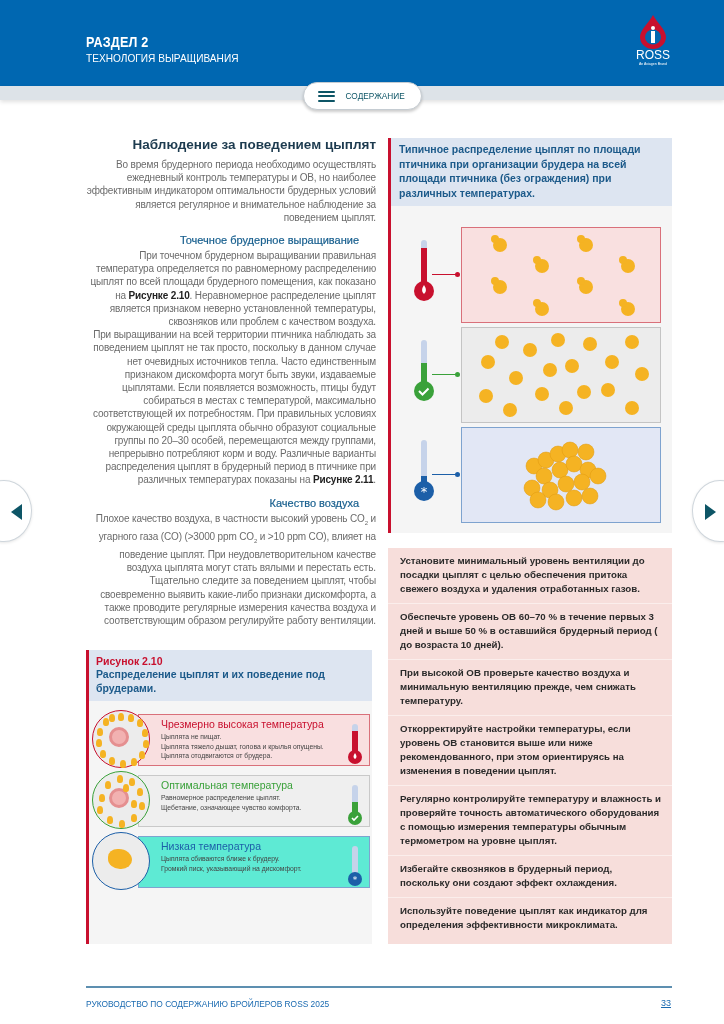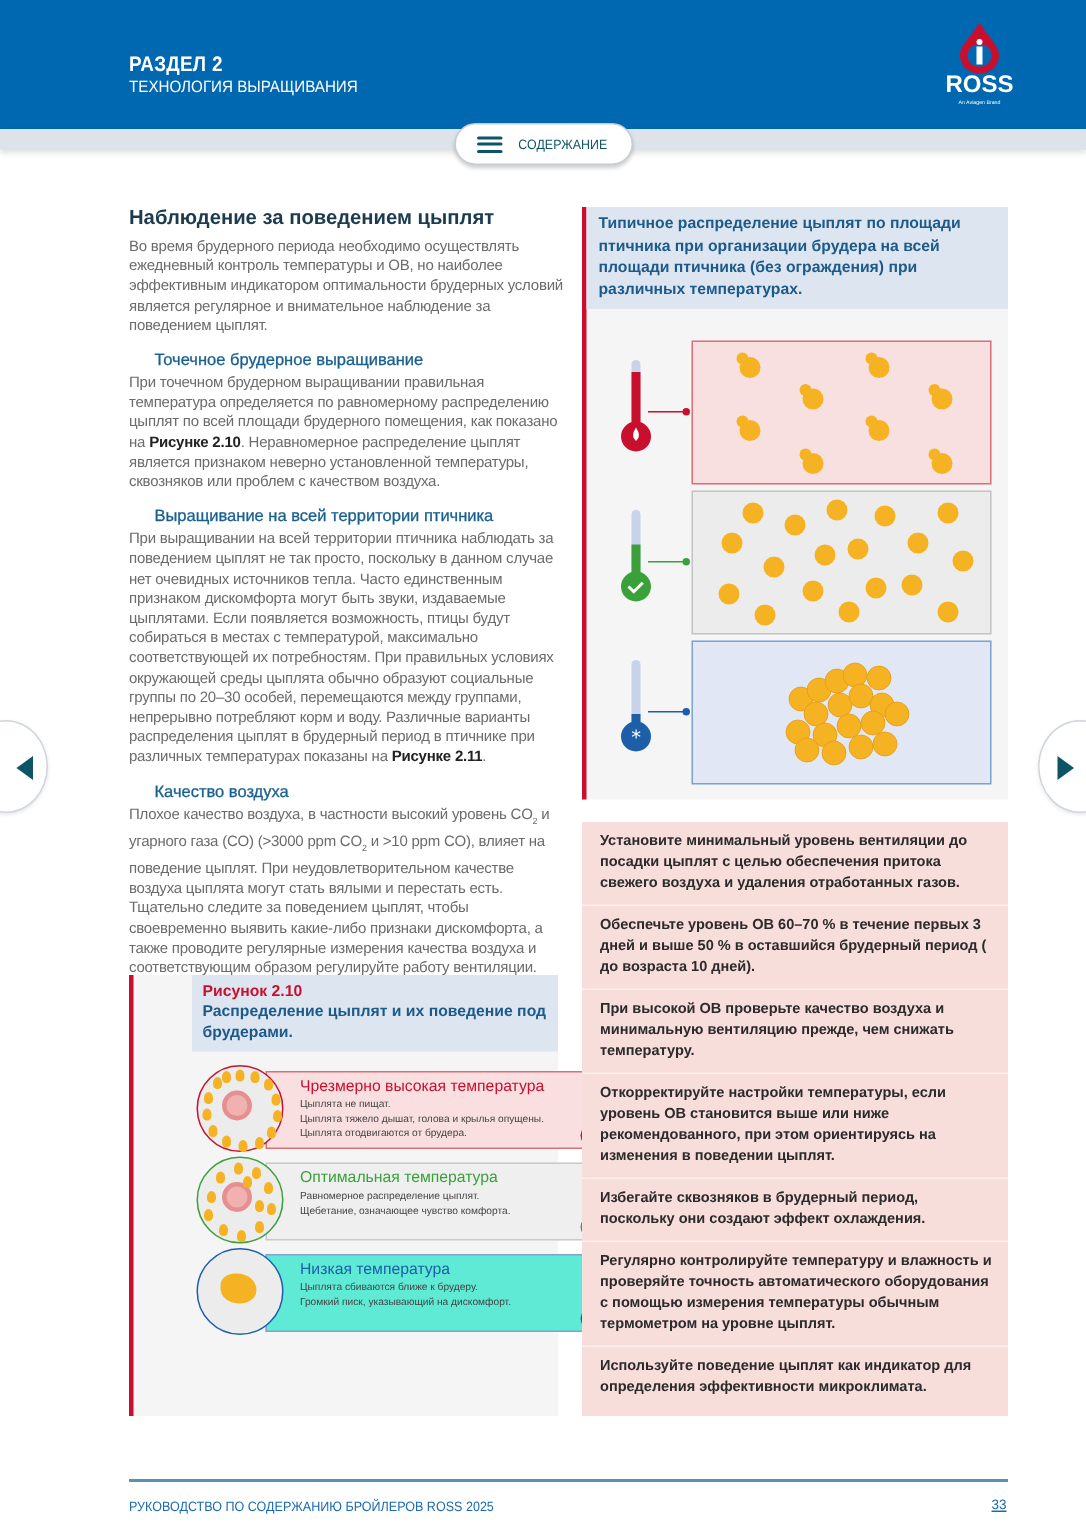--- a/index.html
+++ b/index.html
@@ -3,42 +3,42 @@
 <meta charset="utf-8">
 <style>
   * { box-sizing: border-box; margin: 0; padding: 0; }
   body { width: 724px; height: 1024px; background: #ffffff; font-family: "Liberation Sans", sans-serif; position: relative; overflow: hidden; color: #555; }
   .header { position: absolute; left: 0; top: 0; width: 724px; height: 86px; background: #0067b1; }
   .header .section { position: absolute; left: 86px; top: 34px; color: #fff; font-family: "Liberation Sans", sans-serif; }
   .header .section .num { font-size: 14px; font-weight: bold; letter-spacing: 0.2px; transform: scaleX(0.9); transform-origin: left; display:block; }
   .header .section .sub { font-size: 11px; transform: scaleX(0.92); transform-origin: left; display:block; margin-top: 2px; }
   .logo { position: absolute; left: 630px; top: 14px; width: 46px; height: 62px; text-align: center; }
   .logo svg { display:block; margin: 0 auto; }
-  .logo .ross { color:#fff; font-weight:bold; font-size: 16px; display:block; margin-top: -2px; }
+  .logo .ross { color:#fff; font-weight:normal; font-size: 12px; display:block; margin-top: -2px; }
   .logo .brand { color:#fff; font-size: 3.5px; display:block; }
   .subbar { position: absolute; left: 0; top: 86px; width: 724px; height: 14px; background: #dde3e8; box-shadow: 0 2px 4px rgba(0,0,0,0.12); }
   .toc-btn { position: absolute; left: 303px; top: 82px; width: 119px; height: 28px; border-radius: 14px; background: #fff; border: 1px solid #c5ccd2; box-shadow: 0 2px 3px rgba(0,0,0,0.2); display:flex; align-items:center; justify-content:center; gap: 8px; }
   .toc-btn .lines { width: 17px; height: 11px; display:flex; flex-direction:column; justify-content:space-between; }
   .toc-btn .lines i { display:block; height:2px; background:#0d5566; border-radius:1px; }
   .toc-btn .lbl { font-size: 9px; color: #0d5566; transform: scaleX(0.92); }
   .nav-arrow { position: absolute; top: 480px; width: 56px; height: 62px; border-radius: 50%; background: #fff; border: 1px solid #cfd6dc; box-shadow: 0 1px 3px rgba(0,0,0,0.1); }
   .nav-arrow.left { left: -24px; }
   .nav-arrow.right { left: 692px; }
   .nav-arrow .tri { position:absolute; top: 23px; width:0; height:0; border-top: 8px solid transparent; border-bottom: 8px solid transparent; }
   .nav-arrow.left .tri { left: 34px; border-right: 11px solid #0d5566; }
   .nav-arrow.right .tri { left: 12px; border-left: 11px solid #0d5566; }
 
-  .col-left { position: absolute; left: 86px; top: 137px; width: 290px; }
+  .col-left { position: absolute; left: 86px; top: 137px; width: 290px; text-align: right; }
   h1.title { font-size: 13.5px; font-weight: bold; color: #1d3b4f; margin-bottom: 6px; }
   .para { font-size: 10px; line-height: 13.2px; color: #6b6b6b; letter-spacing: -0.15px; }
   .para b { color: #222; }
   h2.sub { font-size: 11px; color: #19608f; font-weight: normal; margin: 10px 17px 3px; -webkit-text-stroke: 0.2px #19608f; }
   .co2 sub { font-size: 6px; }
 
-  .fig210 { position: absolute; left: 86px; top: 650px; width: 286px; height: 294px; background: #f5f5f5; border-left: 3px solid #c8102e; padding-left: 39px; }
+  .fig210 { position: absolute; left: 86px; top: 650px; width: 286px; height: 294px; background: #f5f5f5; border-left: 3px solid #c8102e; }
   .fig-head { background: #dde5f1; padding: 5px 7px 6px; }
   .fig-num { font-size: 10.5px; font-weight: bold; color: #c8102e; }
   .fig-cap { font-size: 10.5px; font-weight: bold; color: #1c5a8a; line-height: 14px; }
   .rows210 { padding: 9px 6px 0 3px; }
   .row210 { position: relative; height: 56px; margin-bottom: 5px; }
   .row210 .circ { position: absolute; left: 0; top: 0; width: 58px; height: 58px; border-radius: 50%; background: #ececec; border: 1.5px solid; z-index: 2; }
   .row210 .box { position: absolute; left: 46px; top: 4px; width: 232px; height: 52px; border: 1px solid; padding: 3px 0 0 22px; }
   .row210 .box .t { font-size: 10.5px; font-weight: normal; margin-bottom: 2px; }
   .row210 .box .d { font-size: 6.8px; color: #444; line-height: 9.5px; }
   .row210 .therm { position: absolute; right: 6px; top: 8px; }
@@ -99,21 +99,20 @@
     <span class="tri"></span>
   </div>
 
 <div class="col-left">
   <h1 class="title">Наблюдение за поведением цыплят</h1>
   <p class="para">Во время брудерного периода необходимо осуществлять ежедневный контроль температуры и ОВ, но наиболее эффективным индикатором оптимальности брудерных условий является регулярное и внимательное наблюдение за поведением цыплят.</p>
 
   <h2 class="sub">Точечное брудерное выращивание</h2>
   <p class="para"><span>При точечном брудерном выращивании правильная температура определяется по равномерному распределению цыплят по всей площади брудерного помещения, как показано на </span><b>Рисунке 2.10</b><span>. Неравномерное распределение цыплят является признаком неверно установленной температуры, сквозняков или проблем с качеством воздуха.</span></p>
 
-  <h2 class="sub">Выращивание на всей территории птичника</h2>
   <p class="para"><span>При выращивании на всей территории птичника наблюдать за поведением цыплят не так просто, поскольку в данном случае нет очевидных источников тепла. Часто единственным признаком дискомфорта могут быть звуки, издаваемые цыплятами. Если появляется возможность, птицы будут собираться в местах с температурой, максимально соответствующей их потребностям. При правильных условиях окружающей среды цыплята обычно образуют социальные группы по 20–30 особей, перемещаются между группами, непрерывно потребляют корм и воду. Различные варианты распределения цыплят в брудерный период в птичнике при различных температурах показаны на </span><b>Рисунке 2.11</b><span>.</span></p>
 
   <h2 class="sub">Качество воздуха</h2>
   <p class="para co2"><span>Плохое качество воздуха, в частности высокий уровень CO</span><sub>2</sub><span> и угарного газа (CO) (&gt;3000 ppm CO</span><sub>2</sub><span> и &gt;10 ppm CO), влияет на поведение цыплят. При неудовлетворительном качестве воздуха цыплята могут стать вялыми и перестать есть. Тщательно следите за поведением цыплят, чтобы своевременно выявить какие-либо признаки дискомфорта, а также проводите регулярные измерения качества воздуха и соответствующим образом регулируйте работу вентиляции.</span></p>
 </div>
 
 <div class="fig210">
   <div class="fig-head">
     <div class="fig-num">Рисунок 2.10</div>
     <div class="fig-cap">Распределение цыплят и их поведение под брудерами.</div>
@@ -302,20 +301,20 @@
       </svg>
     </div>
   </div>
 </div>
 
 <div class="key">
   <div class="key-item">Установите минимальный уровень вентиляции до посадки цыплят с целью обеспечения притока свежего воздуха и удаления отработанных газов.</div>
   <div class="key-item">Обеспечьте уровень ОВ 60–70 % в течение первых 3 дней и выше 50 % в оставшийся брудерный период ( до возраста 10 дней).</div>
   <div class="key-item">При высокой ОВ проверьте качество воздуха и минимальную вентиляцию прежде, чем снижать температуру.</div>
   <div class="key-item">Откорректируйте настройки температуры, если уровень ОВ становится выше или ниже рекомендованного, при этом ориентируясь на изменения в поведении цыплят.</div>
+  <div class="key-item">Регулярно контролируйте температуру и влажность и проверяйте точность автоматического оборудования с помощью измерения температуры обычным термометром на уровне цыплят.</div>
   <div class="key-item">Избегайте сквозняков в брудерный период, поскольку они создают эффект охлаждения.</div>
-  <div class="key-item">Регулярно контролируйте температуру и влажность и проверяйте точность автоматического оборудования с помощью измерения температуры обычным термометром на уровне цыплят.</div>
   <div class="key-item" style="border-bottom:none">Используйте поведение цыплят как индикатор для определения эффективности микроклимата.</div>
 </div>
 
 <div class="footer-line"></div>
 <div class="footer-text">РУКОВОДСТВО ПО СОДЕРЖАНИЮ БРОЙЛЕРОВ ROSS 2025</div>
 <div class="page-num">33</div>
 
 </body></html>

